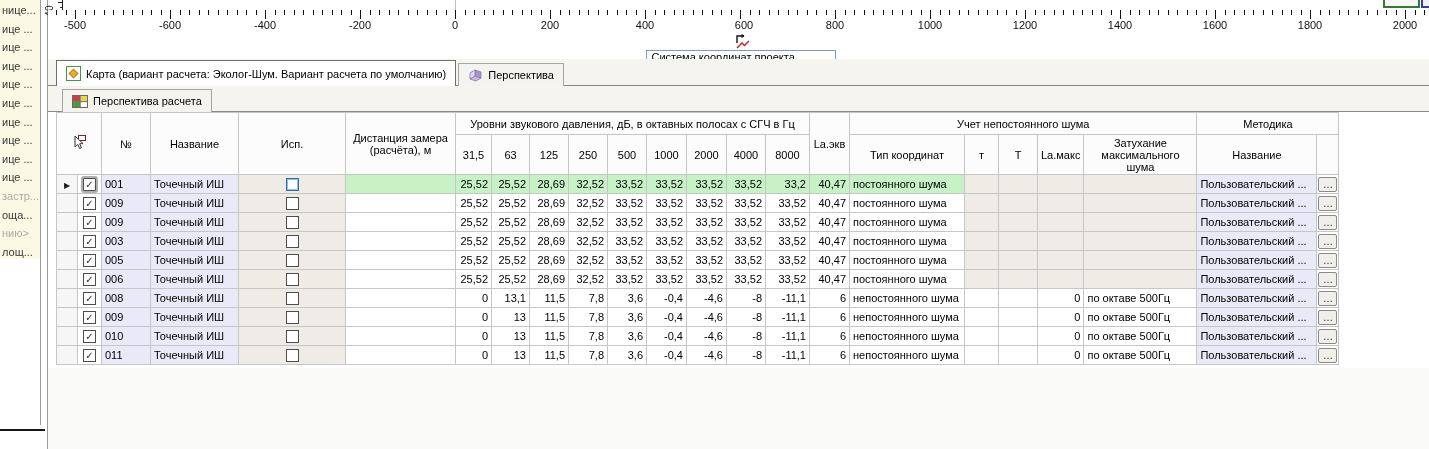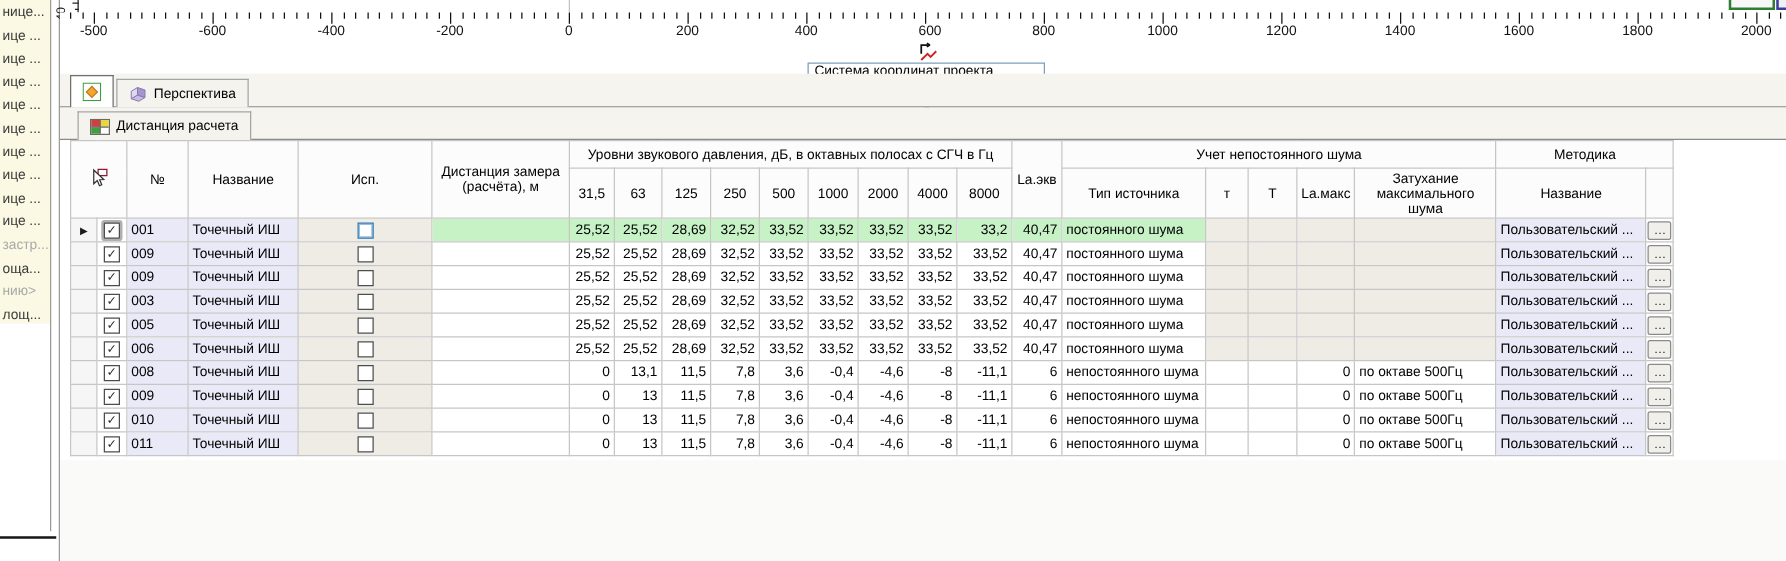--- a/index.html
+++ b/index.html
@@ -328,20 +328,21 @@
   </div>
 
   <div class="tabstrip tabs-main">
     <div class="tab">
       <span class="ticon">
         <svg width="15" height="15" viewBox="0 0 15 15">
           <rect x="0.5" y="0.5" width="14" height="14" fill="#fff" stroke="#3c9e3c"></rect>
           <rect x="4.4" y="4.4" width="6.2" height="6.2" fill="#f0a830" stroke="#c07818" transform="rotate(45 7.5 7.5)"></rect>
         </svg>
       </span>
+      <span>Карта (вариант расчета: Эколог-Шум. Вариант расчета по умолчанию)</span>
     </div>
     <div class="tab inactive" style="margin-left:2px">
       <span class="ticon">
         <svg width="15" height="14" viewBox="0 0 15 14">
           <path d="M2 11 L7 8 L13 10 L8 13 Z" fill="#c8bce4" stroke="#8878b0" stroke-width="0.8"></path>
           <path d="M7 8 L7 2 L13 4 L13 10 Z" fill="#a694d0" stroke="#8878b0" stroke-width="0.8"></path>
           <path d="M2 11 L2 5 L7 2 L7 8 Z" fill="#e0d8f0" stroke="#8878b0" stroke-width="0.8"></path>
         </svg>
       </span>
       <span>Перспектива</span>
@@ -353,21 +354,21 @@
       <span class="ticon">
         <svg width="16" height="13" viewBox="0 0 16 13">
           <rect x="0.5" y="0.5" width="15" height="12" fill="#fff" stroke="#6a6a6a"></rect>
           <rect x="1" y="1" width="7" height="5.5" fill="#d04040"></rect>
           <rect x="8.5" y="1" width="6.5" height="5.5" fill="#e8d840"></rect>
           <rect x="1" y="7" width="7" height="5" fill="#40a040"></rect>
           <line x1="8.2" y1="1" x2="8.2" y2="12" stroke="#6a6a6a"></line>
           <line x1="1" y1="6.7" x2="15" y2="6.7" stroke="#6a6a6a"></line>
         </svg>
       </span>
-      <span>Дистанция расчета</span>
+      <span>Перспектива расчета</span>
     </div>
   </div>
 
   <div class="grid-wrap">
     <table class="grid" id="grid">
         <colgroup>
           <col style="width: 21px;">
           <col style="width: 24px;">
           <col style="width: 49px;">
           <col style="width: 88px;">
@@ -409,21 +410,21 @@
           <tr class="cols">
             <th>31,5</th>
             <th>63</th>
             <th>125</th>
             <th>250</th>
             <th>500</th>
             <th>1000</th>
             <th>2000</th>
             <th>4000</th>
             <th>8000</th>
-            <th>Тип источника</th>
+            <th>Тип координат</th>
             <th>т</th>
             <th>Т</th>
             <th>La.макс</th>
             <th class="wrap">Затухание максимального шума</th>
             <th>Название</th>
             <th></th>
           </tr>
         </thead>
         <tbody>
           <tr>

